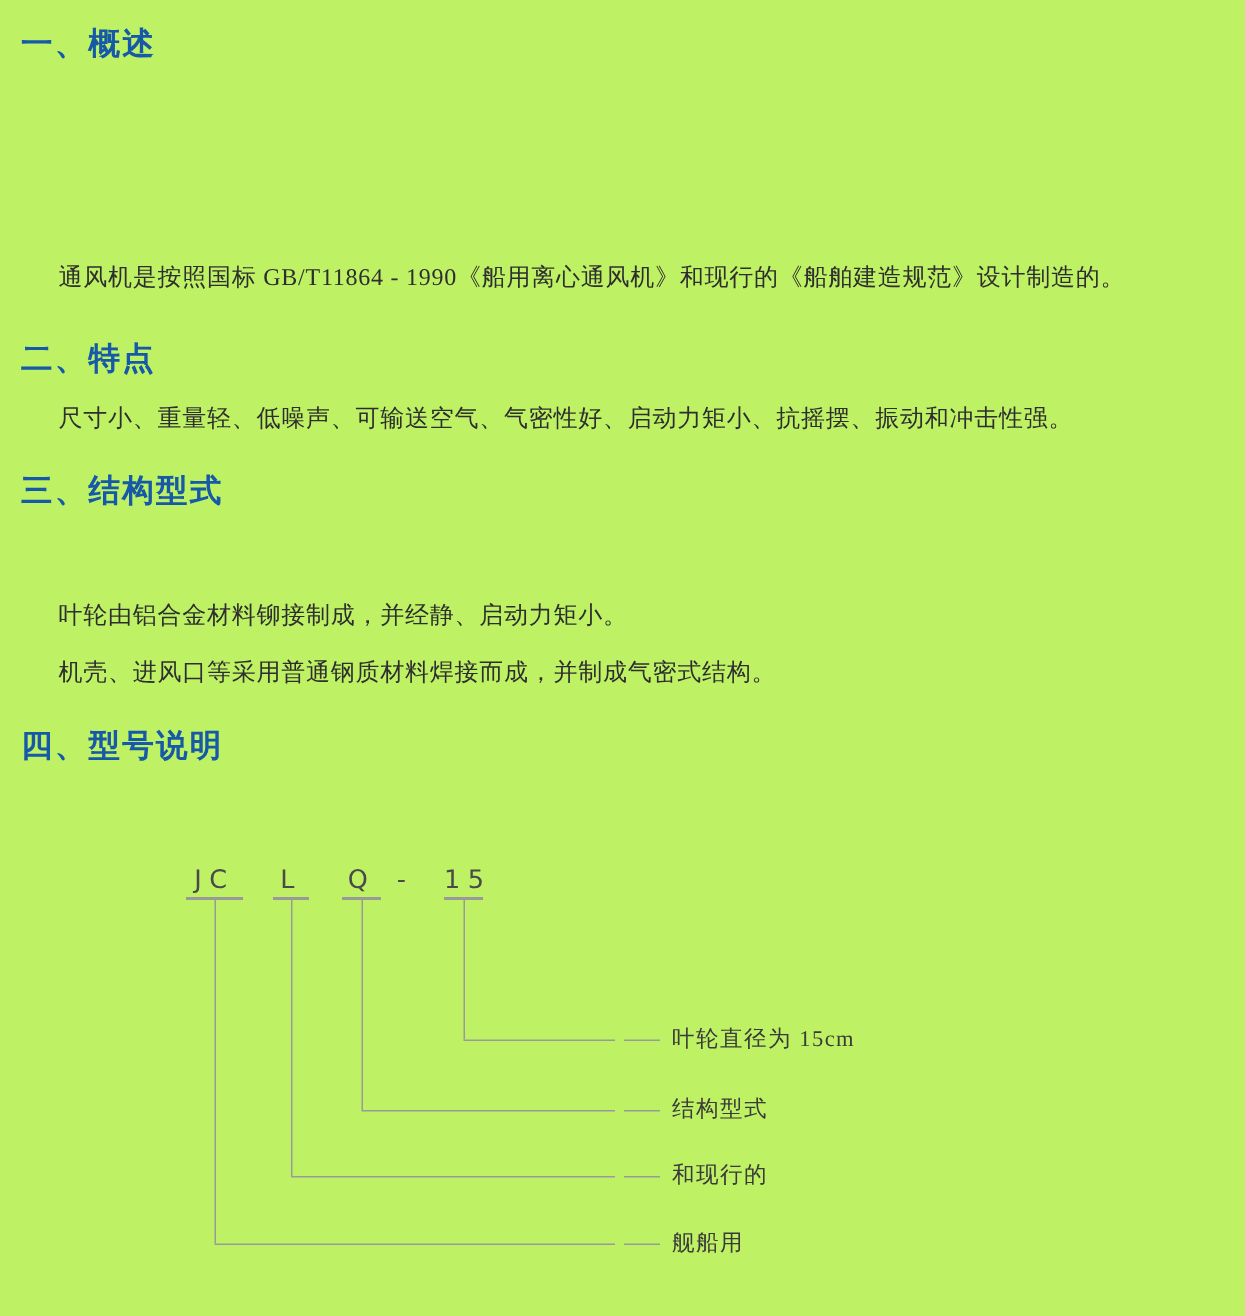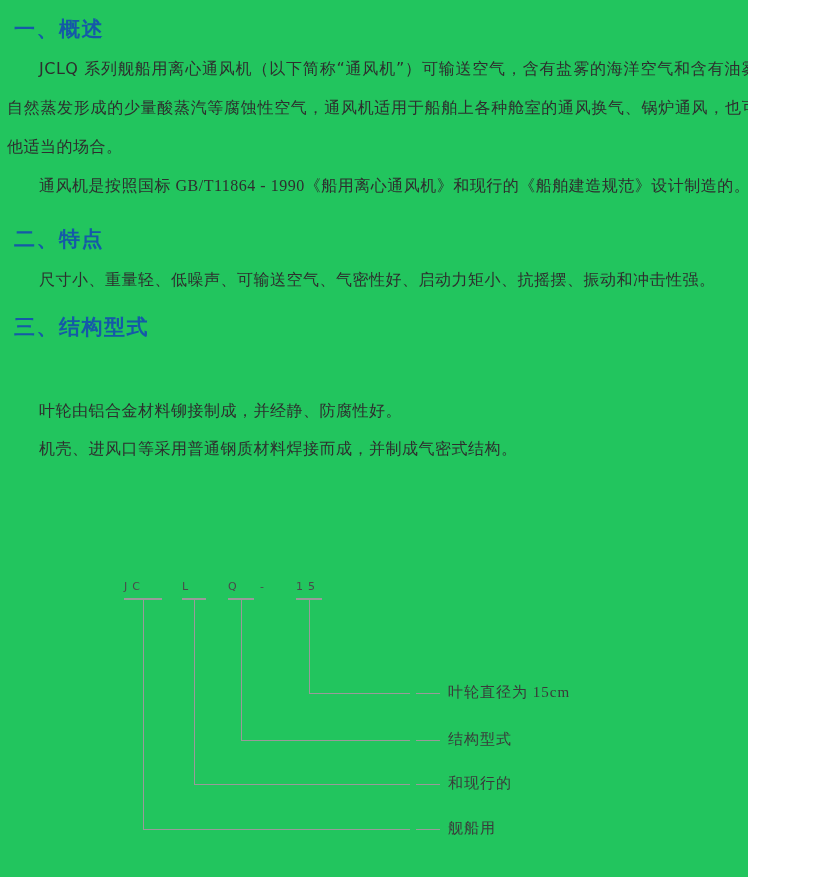--- a/index.html
+++ b/index.html
@@ -1,20 +1,20 @@
 <!DOCTYPE html>
 <html style="--heading-blue: #1559a8; --body-text: #2e2e2e; --diagram-line: #9a9a9a; --diagram-text: #4a4a4a;"><head>
 <meta charset="utf-8">
 <style>
   html, body { margin: 0; padding: 0; background: #ffffff; }
   .page {
     position: relative;
-    width: 748px;
+    width: 830px;
     height: 877px;
-    background: #22c55e;
+    background: #bef264;
     font-family: "DejaVu Sans", sans-serif;
     color: var(--body-text, #2e2e2e);
     overflow: hidden;
   }
   .heading {
     position: absolute;
     left: 14px;
     margin: 0;
     font-size: 21px;
     font-weight: bold;
@@ -40,23 +40,23 @@
     left: 0;
     top: 560px;
     width: 830px;
     height: 300px;
   }
   .code-part {
     position: absolute;
     top: 16px;
     height: 22px;
     line-height: 22px;
-    font-size: 11px;
+    font-size: 17px;
     letter-spacing: 5px;
-    text-align: left;
+    text-align: center;
     color: var(--diagram-text, #4a4a4a);
   }
   .code-part.underlined { border-bottom: 2px solid var(--diagram-line, #9a9a9a); }
   .vline {
     position: absolute;
     width: 1px;
     background: var(--diagram-line, #9a9a9a);
   }
   .hline {
     position: absolute;
@@ -73,35 +73,35 @@
     font-family: Liberation Serif, serif;
   }
 </style>
 </head>
 <body>
 
 <div class="page">
 
   <h2 class="heading" style="top:16px">一、概述</h2>
 
-  <p class="para" style="top:49px">JCLQ 系列舰船用离心通风机（以下简称“通风机”）可输送空气，含有盐雾的海洋空气和含有油雾、蓄电池自然蒸发形成的少量酸蒸汽等腐蚀性空气，通风机适用于船舶上各种舱室的通风换气、锅炉通风，也可适用于其他适当的场合。</p>
 
   <p class="para single" style="top:166px">通风机是按照国标 GB/T11864 - 1990《船用离心通风机》和现行的《船舶建造规范》设计制造的。</p>
 
   <h2 class="heading" style="top:226px">二、特点</h2>
 
   <p class="para single" style="top:260px">尺寸小、重量轻、低噪声、可输送空气、气密性好、启动力矩小、抗摇摆、振动和冲击性强。</p>
 
   <h2 class="heading" style="top:314px">三、结构型式</h2>
 
 
-  <p class="para single" style="top:391px">叶轮由铝合金材料铆接制成，并经静、防腐性好。</p>
+  <p class="para single" style="top:391px">叶轮由铝合金材料铆接制成，并经静、启动力矩小。</p>
 
   <p class="para single" style="top:429px">机壳、进风口等采用普通钢质材料焊接而成，并制成气密式结构。</p>
 
+  <h2 class="heading" style="top:484px">四、型号说明</h2>
 
   <div class="diagram">
 
     <div class="code-part underlined" style="left:124px;width:38px">JC</div>
     <div class="code-part underlined" style="left:182px;width:24px">L</div>
     <div class="code-part underlined" style="left:228px;width:26px">Q</div>
     <div class="code-part" style="left:260px;width:20px">-</div>
     <div class="code-part underlined" style="left:296px;width:26px">15</div>
 
     <div class="vline" style="left:143px;top:40px;height:229px"></div>

